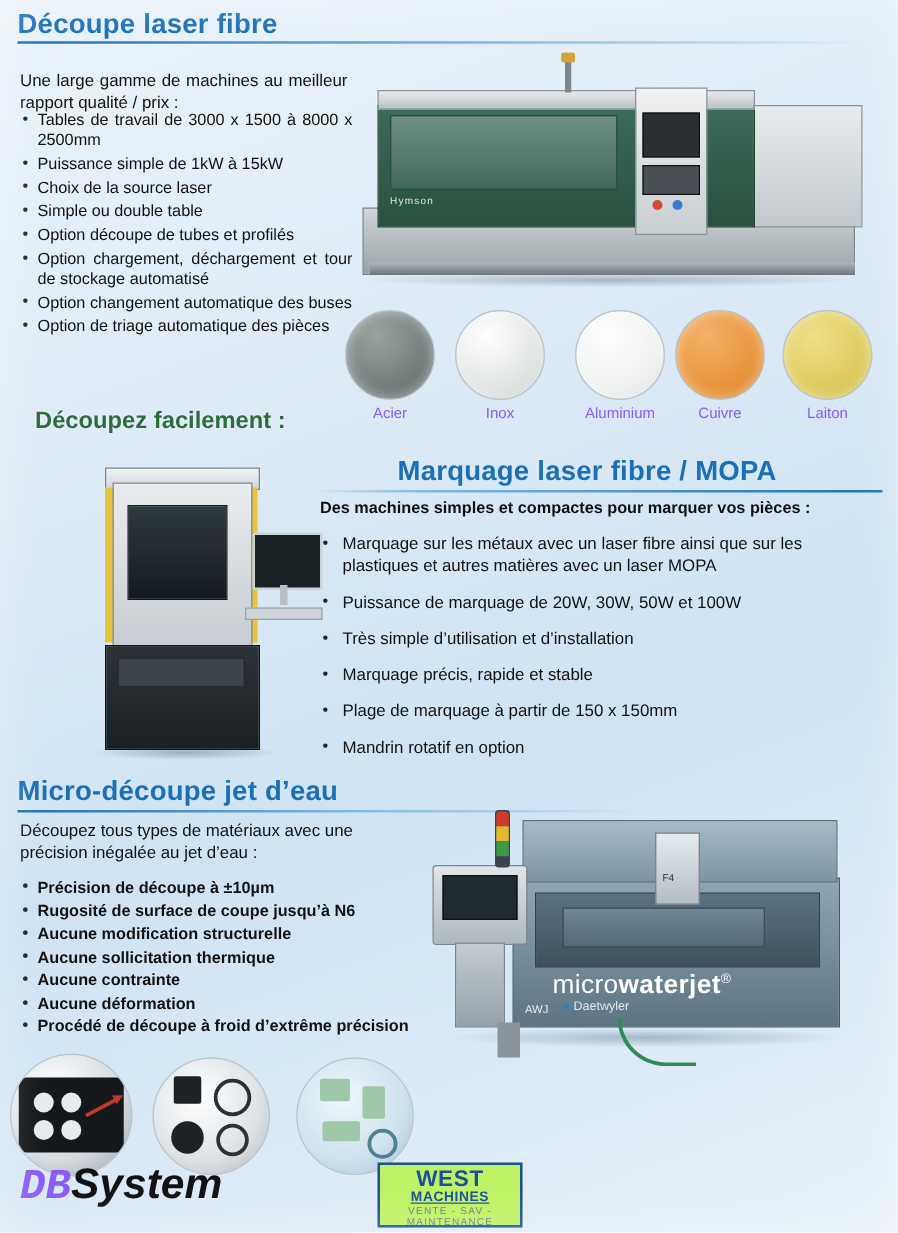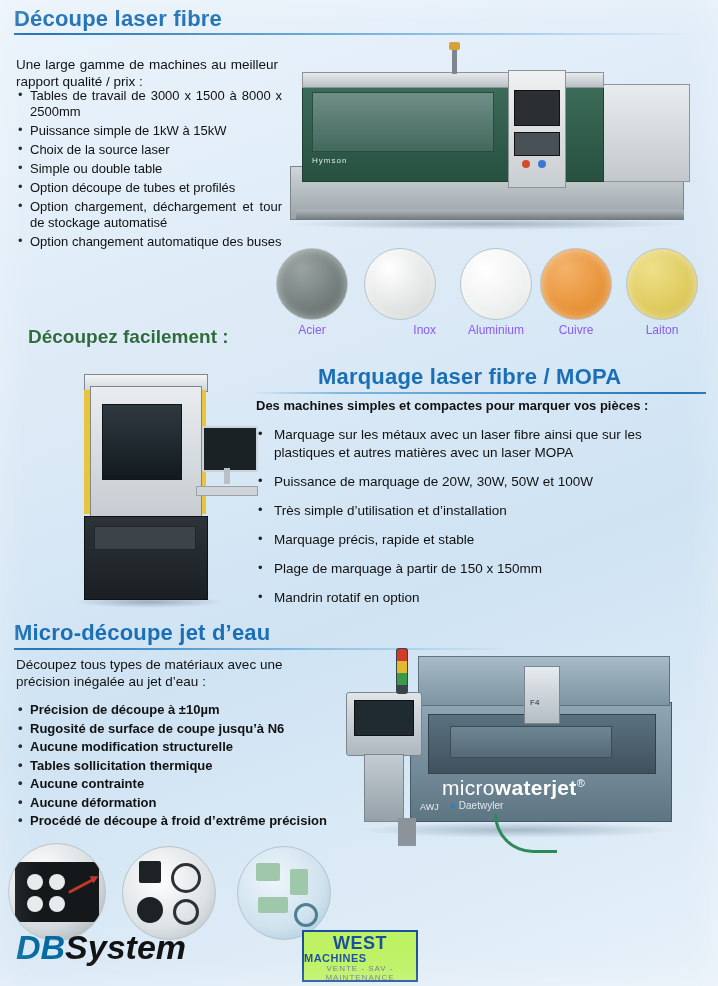--- a/index.html
+++ b/index.html
@@ -119,25 +119,25 @@
   .ph-dark{position:absolute;left:6px;top:18px;width:84px;height:60px;background:#14181b;border-radius:6px;}
   .ph-disc{position:absolute;width:16px;height:16px;border-radius:50%;background:#e8ebec;}
   .ph-arrow{position:absolute;left:58px;top:40px;width:30px;height:3px;background:#c0392b;transform:rotate(-28deg);}
   .ph-arrow:after{content:"";position:absolute;right:-4px;top:-3px;border-left:8px solid #c0392b;border-top:4px solid transparent;border-bottom:4px solid transparent;}
   .ph-sq{position:absolute;background:#1d2225;border-radius:2px;}
   .ph-ring{position:absolute;border:3px solid #2b3135;border-radius:50%;}
   .ph-g{position:absolute;background:#9ec8a9;border-radius:2px;}
 
   
   #footer-logo{position:absolute;left:16px;top:928px;font-size:34px;font-weight:bold;font-style:italic;}
-  #footer-logo .c1{color:#0369a1;}
+  #footer-logo .c1{color:#8b5cf6;font-family:Liberation Mono, monospace;}
   #footer-logo .c2{color:#111;}
   #west{position:absolute;left:302px;top:930px;width:112px;height:48px;background:#bef264;border:2px solid #1b4f9c;}
   #west .w1{color:#1b4f9c;font-weight:bold;font-size:18px;text-align:center;line-height:17px;margin-top:3px;letter-spacing:.5px;}
-  #west .w2{color:#1b4f9c;font-weight:bold;font-size:11px;letter-spacing:.5px;}
+  #west .w2{color:#1b4f9c;font-weight:bold;font-size:11px;text-align:center;letter-spacing:.5px;text-decoration:underline;}
   #west .w3{color:#6a7b90;font-size:8px;text-align:center;letter-spacing:1px;}
   .edge{position:absolute;left:0;top:0;width:718px;height:986px;pointer-events:none;
         box-shadow:inset 0 0 40px rgba(255,255,255,.35);}
 </style>
 </head>
 <body>
 
 <div class="page">
 
   <div id="sec1-title">
@@ -148,20 +148,21 @@
   <div id="sec1-lead">Une large gamme de machines au meilleur rapport qualité / prix :</div>
 
   <ul class="bul" id="sec1-list">
     <li>Tables de travail de 3000 x 1500 à 8000 x 2500mm</li>
     <li>Puissance simple de 1kW à 15kW</li>
     <li>Choix de la source laser</li>
     <li>Simple ou double table</li>
     <li>Option découpe de tubes et profilés</li>
     <li>Option chargement, déchargement et tour de stockage automatisé</li>
     <li>Option changement automatique des buses</li>
+    <li>Option de triage automatique des pièces</li>
   </ul>
 
   <div id="machine1">
     <div class="m1-shadow"></div>
     <div class="m1-base"></div>
     <div class="m1-rail"></div>
     <div class="m1-right"></div>
     <div class="m1-body"></div>
     <div class="m1-glass"></div>
     <div class="m1-top"></div>
@@ -172,21 +173,21 @@
     <div class="m1-btn2"></div>
     <div class="m1-mast"></div>
     <div class="m1-logo">Hymson</div>
   </div>
 
   <div id="materials">
     <div class="mat" style="left:0px;top:0px;">
       <div class="disc" style="background:radial-gradient(circle at 35% 28%,#9aa3a1,#6f7a78 65%,#565f5d);"></div>
       <div class="lbl">Acier</div>
     </div>
-    <div class="mat" style="left:88px;top:0px;text-align:right;">
+    <div class="mat" style="left:88px;top:0px;">
       <div class="disc" style="background:radial-gradient(circle at 35% 28%,#ffffff,#dfe3e1 65%,#c3c9c6);"></div>
       <div class="lbl">Inox</div>
     </div>
     <div class="mat" style="left:176px;top:0px;width:88px;">
       <div class="disc" style="background:radial-gradient(circle at 35% 28%,#ffffff,#eef0ef 65%,#d2d7d6);margin-left:8px;"></div>
       <div class="lbl">Aluminium</div>
     </div>
     <div class="mat" style="left:264px;top:0px;">
       <div class="disc" style="background:radial-gradient(circle at 35% 28%,#f4b269,#e79236 65%,#cf7b24);"></div>
       <div class="lbl">Cuivre</div>
@@ -229,21 +230,21 @@
 
   <div id="sec3-title">
     <h1 class="section">Micro-découpe jet d’eau</h1>
   </div>
   <div id="sec3-rule"></div>
   <div id="sec3-lead">Découpez tous types de matériaux avec une précision inégalée au jet d’eau :</div>
   <ul class="bul" id="sec3-list">
     <li>Précision de découpe à ±10µm</li>
     <li>Rugosité de surface de coupe jusqu’à N6</li>
     <li>Aucune modification structurelle</li>
-    <li>Tables sollicitation thermique</li>
+    <li>Aucune sollicitation thermique</li>
     <li>Aucune contrainte</li>
     <li>Aucune déformation</li>
     <li>Procédé de découpe à froid d’extrême précision</li>
   </ul>
 
   <div id="machine3">
     <div class="w-shadow"></div>
     <div class="w-body"></div>
     <div class="w-tank"></div>
     <div class="w-tray"></div>

